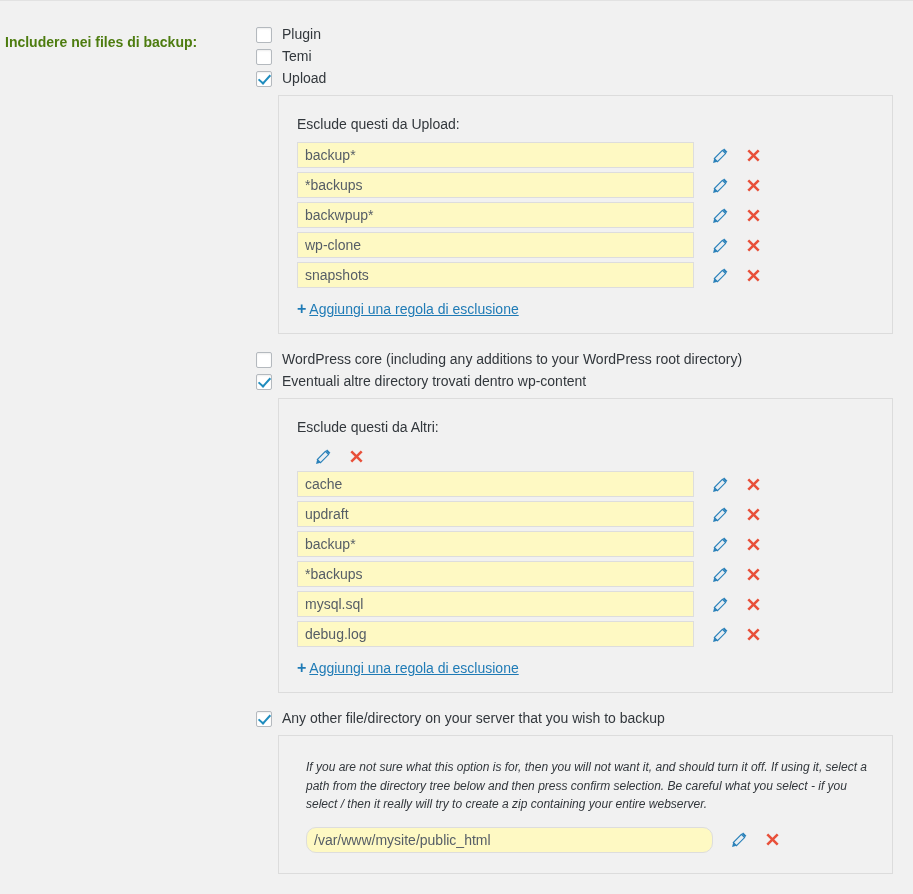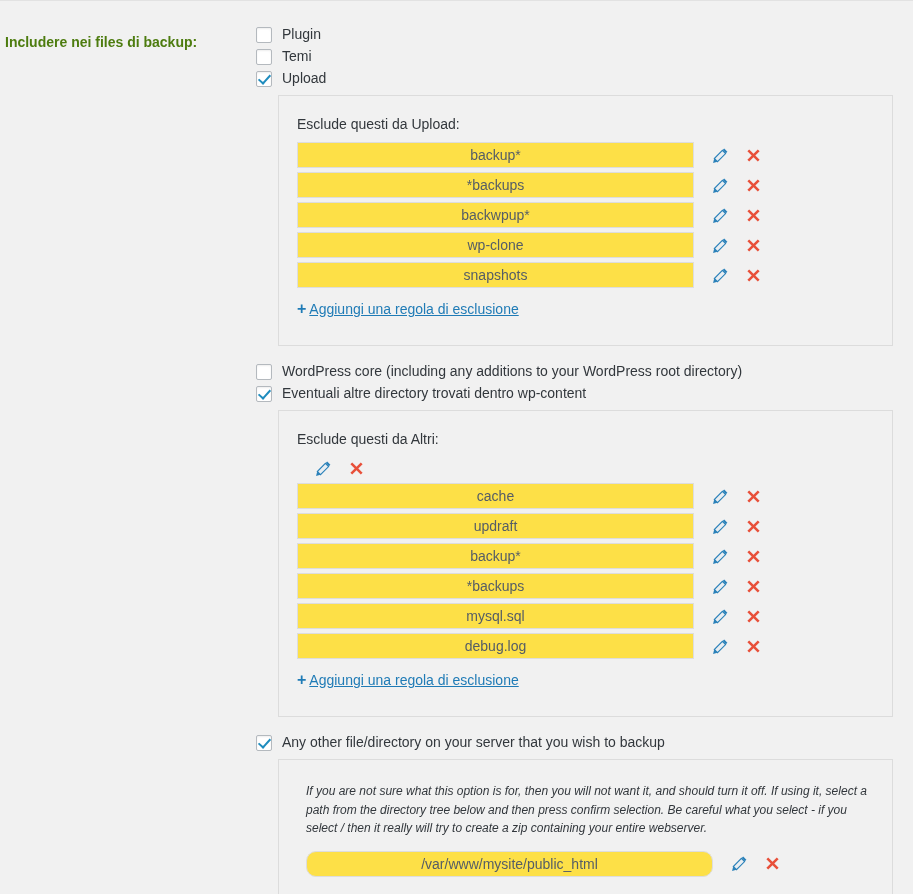--- a/index.html
+++ b/index.html
@@ -79,48 +79,47 @@
     white-space: nowrap;
   }
 
   
   .panel {
     position: relative;
     margin: 8px 0 0 23px;
     width: 615px;
     background: #f1f1f1;
     border: 1px solid #dcdcdc;
-    padding: 16px 18px 28px 18px;
+    padding: 16px 18px 16px 18px;
   }
   .panel-title {
     font-size: 14px;
     color: #32373c;
     margin: 4px 0 10px 0;
   }
 
   
   .excl-row {
     display: flex;
     align-items: center;
     margin-bottom: 4px;
   }
   .excl-input {
     flex: 0 0 auto;
     width: 397px;
     height: 26px;
     line-height: 24px;
     padding: 0 7px;
-    background: #fde047;
+    background: #fef9c3;
     border: 1px solid #dddddd;
     font-family: "Liberation Sans", sans-serif;
     font-size: 14px;
     color: #555d66;
     white-space: nowrap;
     overflow: hidden;
-    text-align: center;
   }
   .excl-input.wide { width: 407px; border-radius: 10px; }
   .icon-btn {
     flex: 0 0 auto;
     display: inline-flex;
     align-items: center;
     justify-content: center;
     width: 22px;
     height: 22px;
     cursor: pointer;

